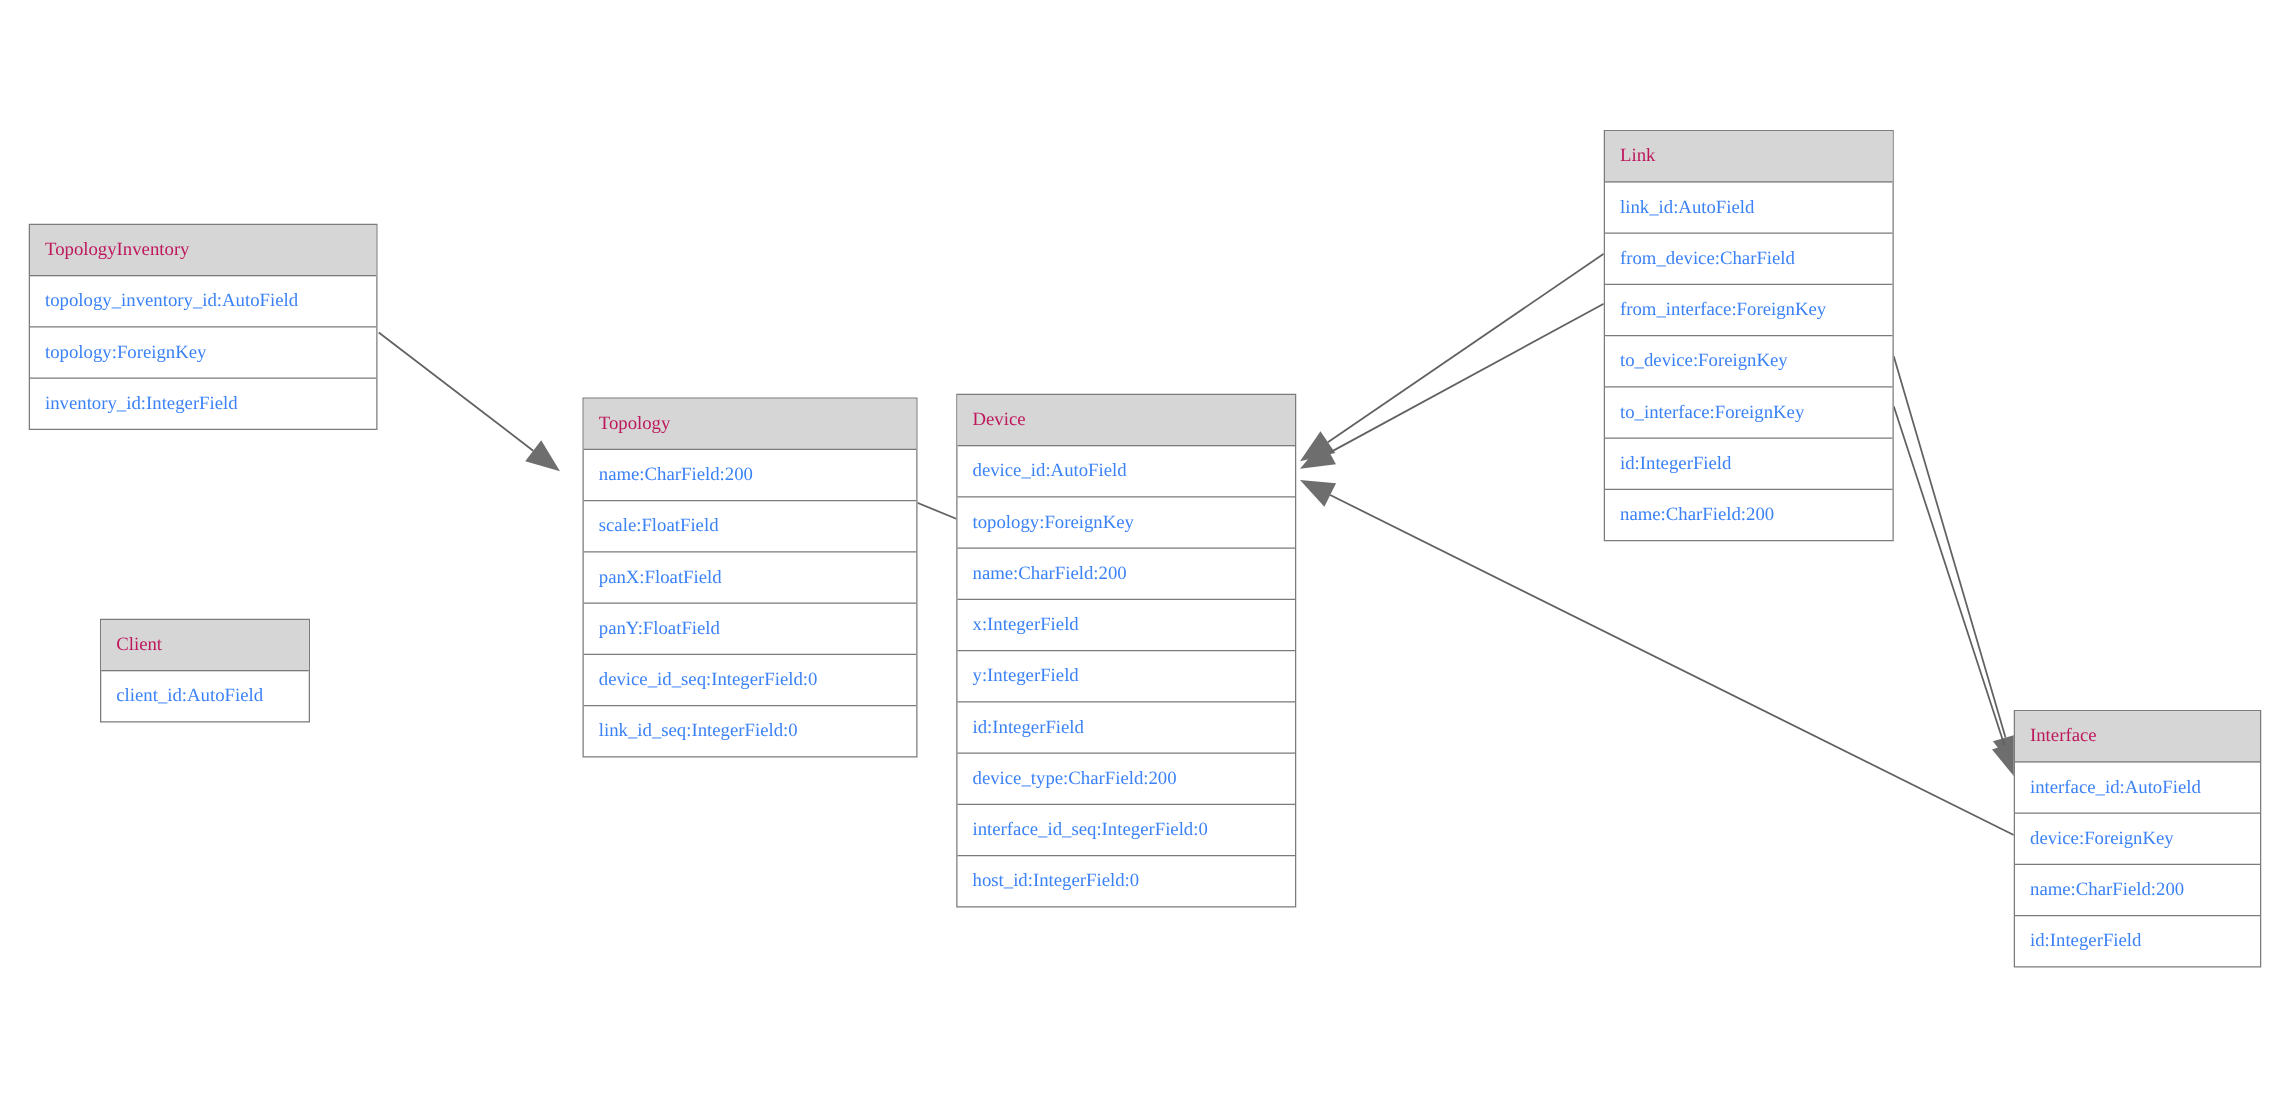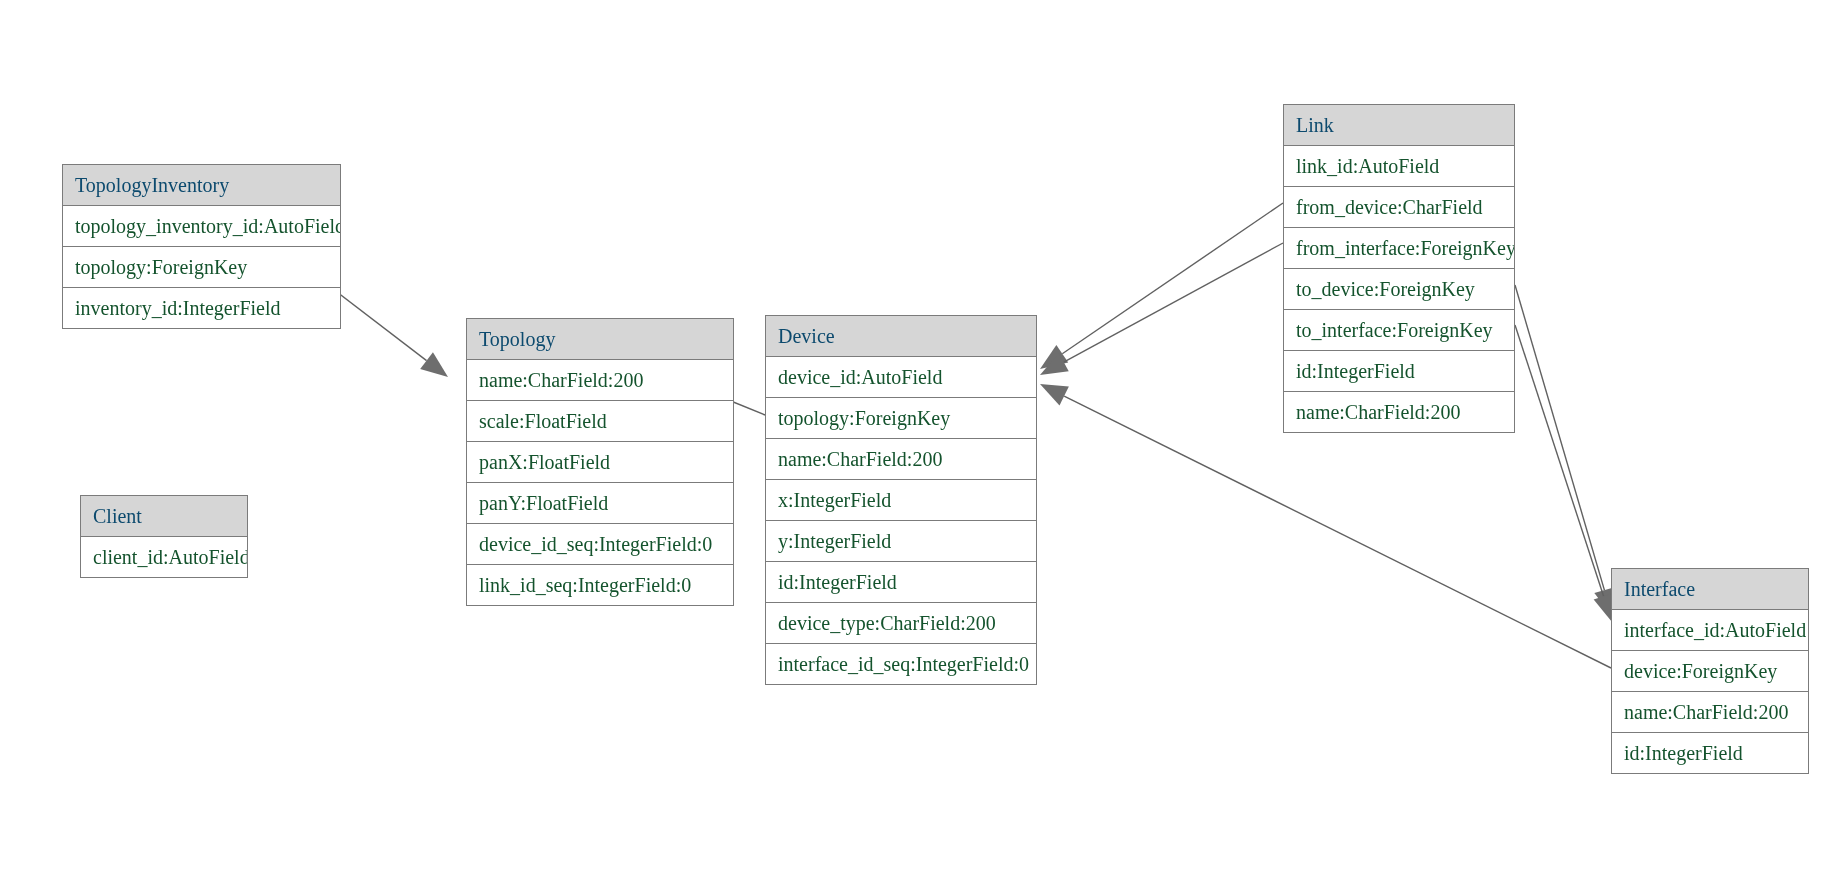--- a/index.html
+++ b/index.html
@@ -27,31 +27,31 @@
     border: 1.6px solid #7b7b7b;
     box-sizing: border-box;
     z-index: 2;
   }
   .entity-header {
     height: 40px;
     line-height: 40px;
     background: #d6d6d6;
     border-bottom: 1.4px solid #7b7b7b;
     padding: 0 12px;
-    font-size: 20px;
-    color: #0c4a6e;
+    font-size: 15px;
+    color: #be185d;
     white-space: nowrap;
     overflow: hidden;
   }
   .entity-row {
     height: 40px;
     line-height: 40px;
     padding: 0 12px;
-    font-size: 20px;
-    color: #14532d;
+    font-size: 15px;
+    color: #3b82f6;
     white-space: nowrap;
     overflow: hidden;
   }
   .entity-row + .entity-row {
     border-top: 1px solid #7b7b7b;
   }
 </style>
 </head>
 <body>
 
@@ -65,21 +65,21 @@
     <line x1="1283" y1="243" x2="1063.7255327906917" y2="362.1120562618465" stroke="#616161" stroke-width="1.4"></line>
     <polygon points="1040,375 1058.7135546702987,352.88546017657745 1068.7375109110847,371.3386523471155" fill="#6e6e6e"></polygon>
     <line x1="1611" y1="668" x2="1064.1748833948086" y2="396.0239349984688" stroke="#616161" stroke-width="1.4"></line>
     <polygon points="1040,384 1068.8508581164353,386.6225914560432 1059.4989086731819,405.4252785408944" fill="#6e6e6e"></polygon>
     <line x1="1515" y1="285" x2="1604.4069411195394" y2="590.0896650573973" stroke="#616161" stroke-width="1.4"></line>
     <polygon points="1612,616 1594.3306997529717,593.0425212886875 1614.4831824861071,587.1368088261071" fill="#6e6e6e"></polygon>
     <line x1="1515" y1="325" x2="1603.6175582218234" y2="596.3341731121812" stroke="#616161" stroke-width="1.4"></line>
     <polygon points="1612,622 1593.636403321005,599.5940115814722 1613.5987131226418,593.0743346428903" fill="#6e6e6e"></polygon>
   </svg>
 
-<div class="entity" style="left:23px; top:164px; width:279px;margin-left:39px;">
+<div class="entity" style="left:23px; top:179px; width:279px;">
   <div class="entity-header">TopologyInventory</div>
   <div class="entity-row">topology_inventory_id:AutoField</div>
   <div class="entity-row">topology:ForeignKey</div>
   <div class="entity-row">inventory_id:IntegerField</div>
 </div>
 
 <div class="entity" style="left:466px; top:318px; width:268px;">
   <div class="entity-header">Topology</div>
   <div class="entity-row">name:CharField:200</div>
   <div class="entity-row">scale:FloatField</div>
@@ -97,20 +97,21 @@
 <div class="entity" style="left:765px; top:315px; width:272px;">
   <div class="entity-header">Device</div>
   <div class="entity-row">device_id:AutoField</div>
   <div class="entity-row">topology:ForeignKey</div>
   <div class="entity-row">name:CharField:200</div>
   <div class="entity-row">x:IntegerField</div>
   <div class="entity-row">y:IntegerField</div>
   <div class="entity-row">id:IntegerField</div>
   <div class="entity-row">device_type:CharField:200</div>
   <div class="entity-row">interface_id_seq:IntegerField:0</div>
+  <div class="entity-row">host_id:IntegerField:0</div>
 </div>
 
 <div class="entity" style="left:1283px; top:104px; width:232px;">
   <div class="entity-header">Link</div>
   <div class="entity-row">link_id:AutoField</div>
   <div class="entity-row">from_device:CharField</div>
   <div class="entity-row">from_interface:ForeignKey</div>
   <div class="entity-row">to_device:ForeignKey</div>
   <div class="entity-row">to_interface:ForeignKey</div>
   <div class="entity-row">id:IntegerField</div>

